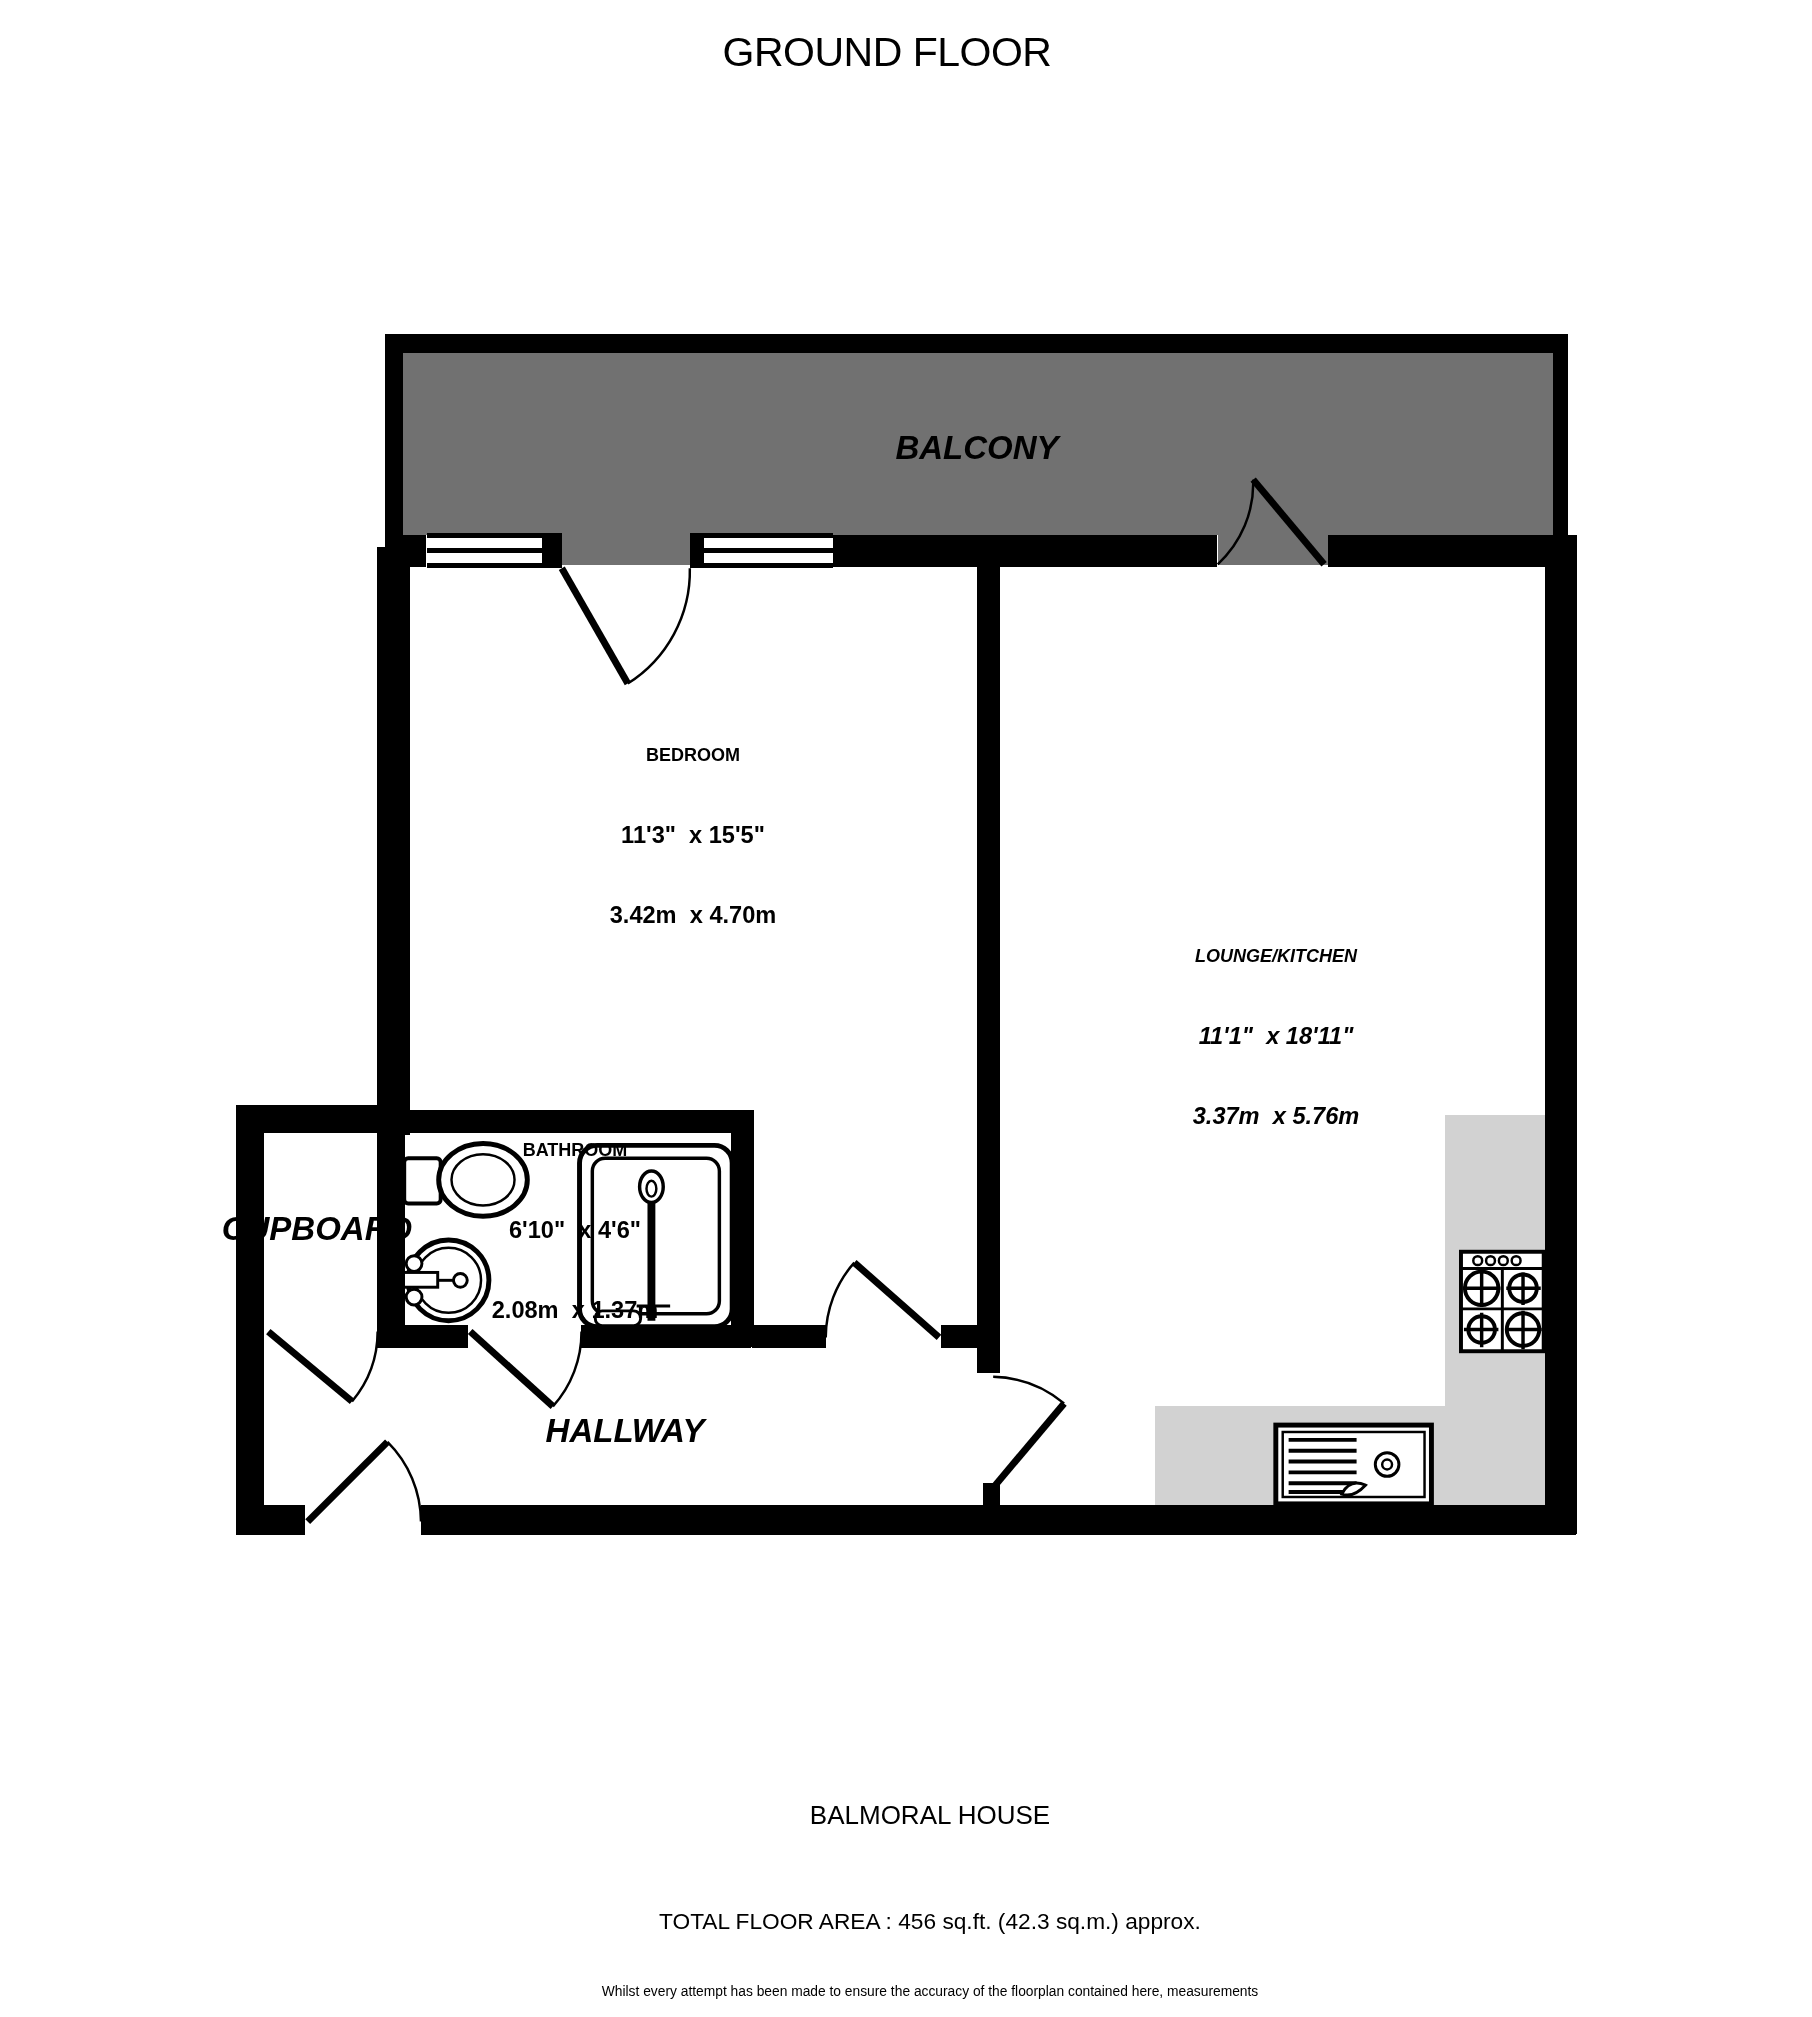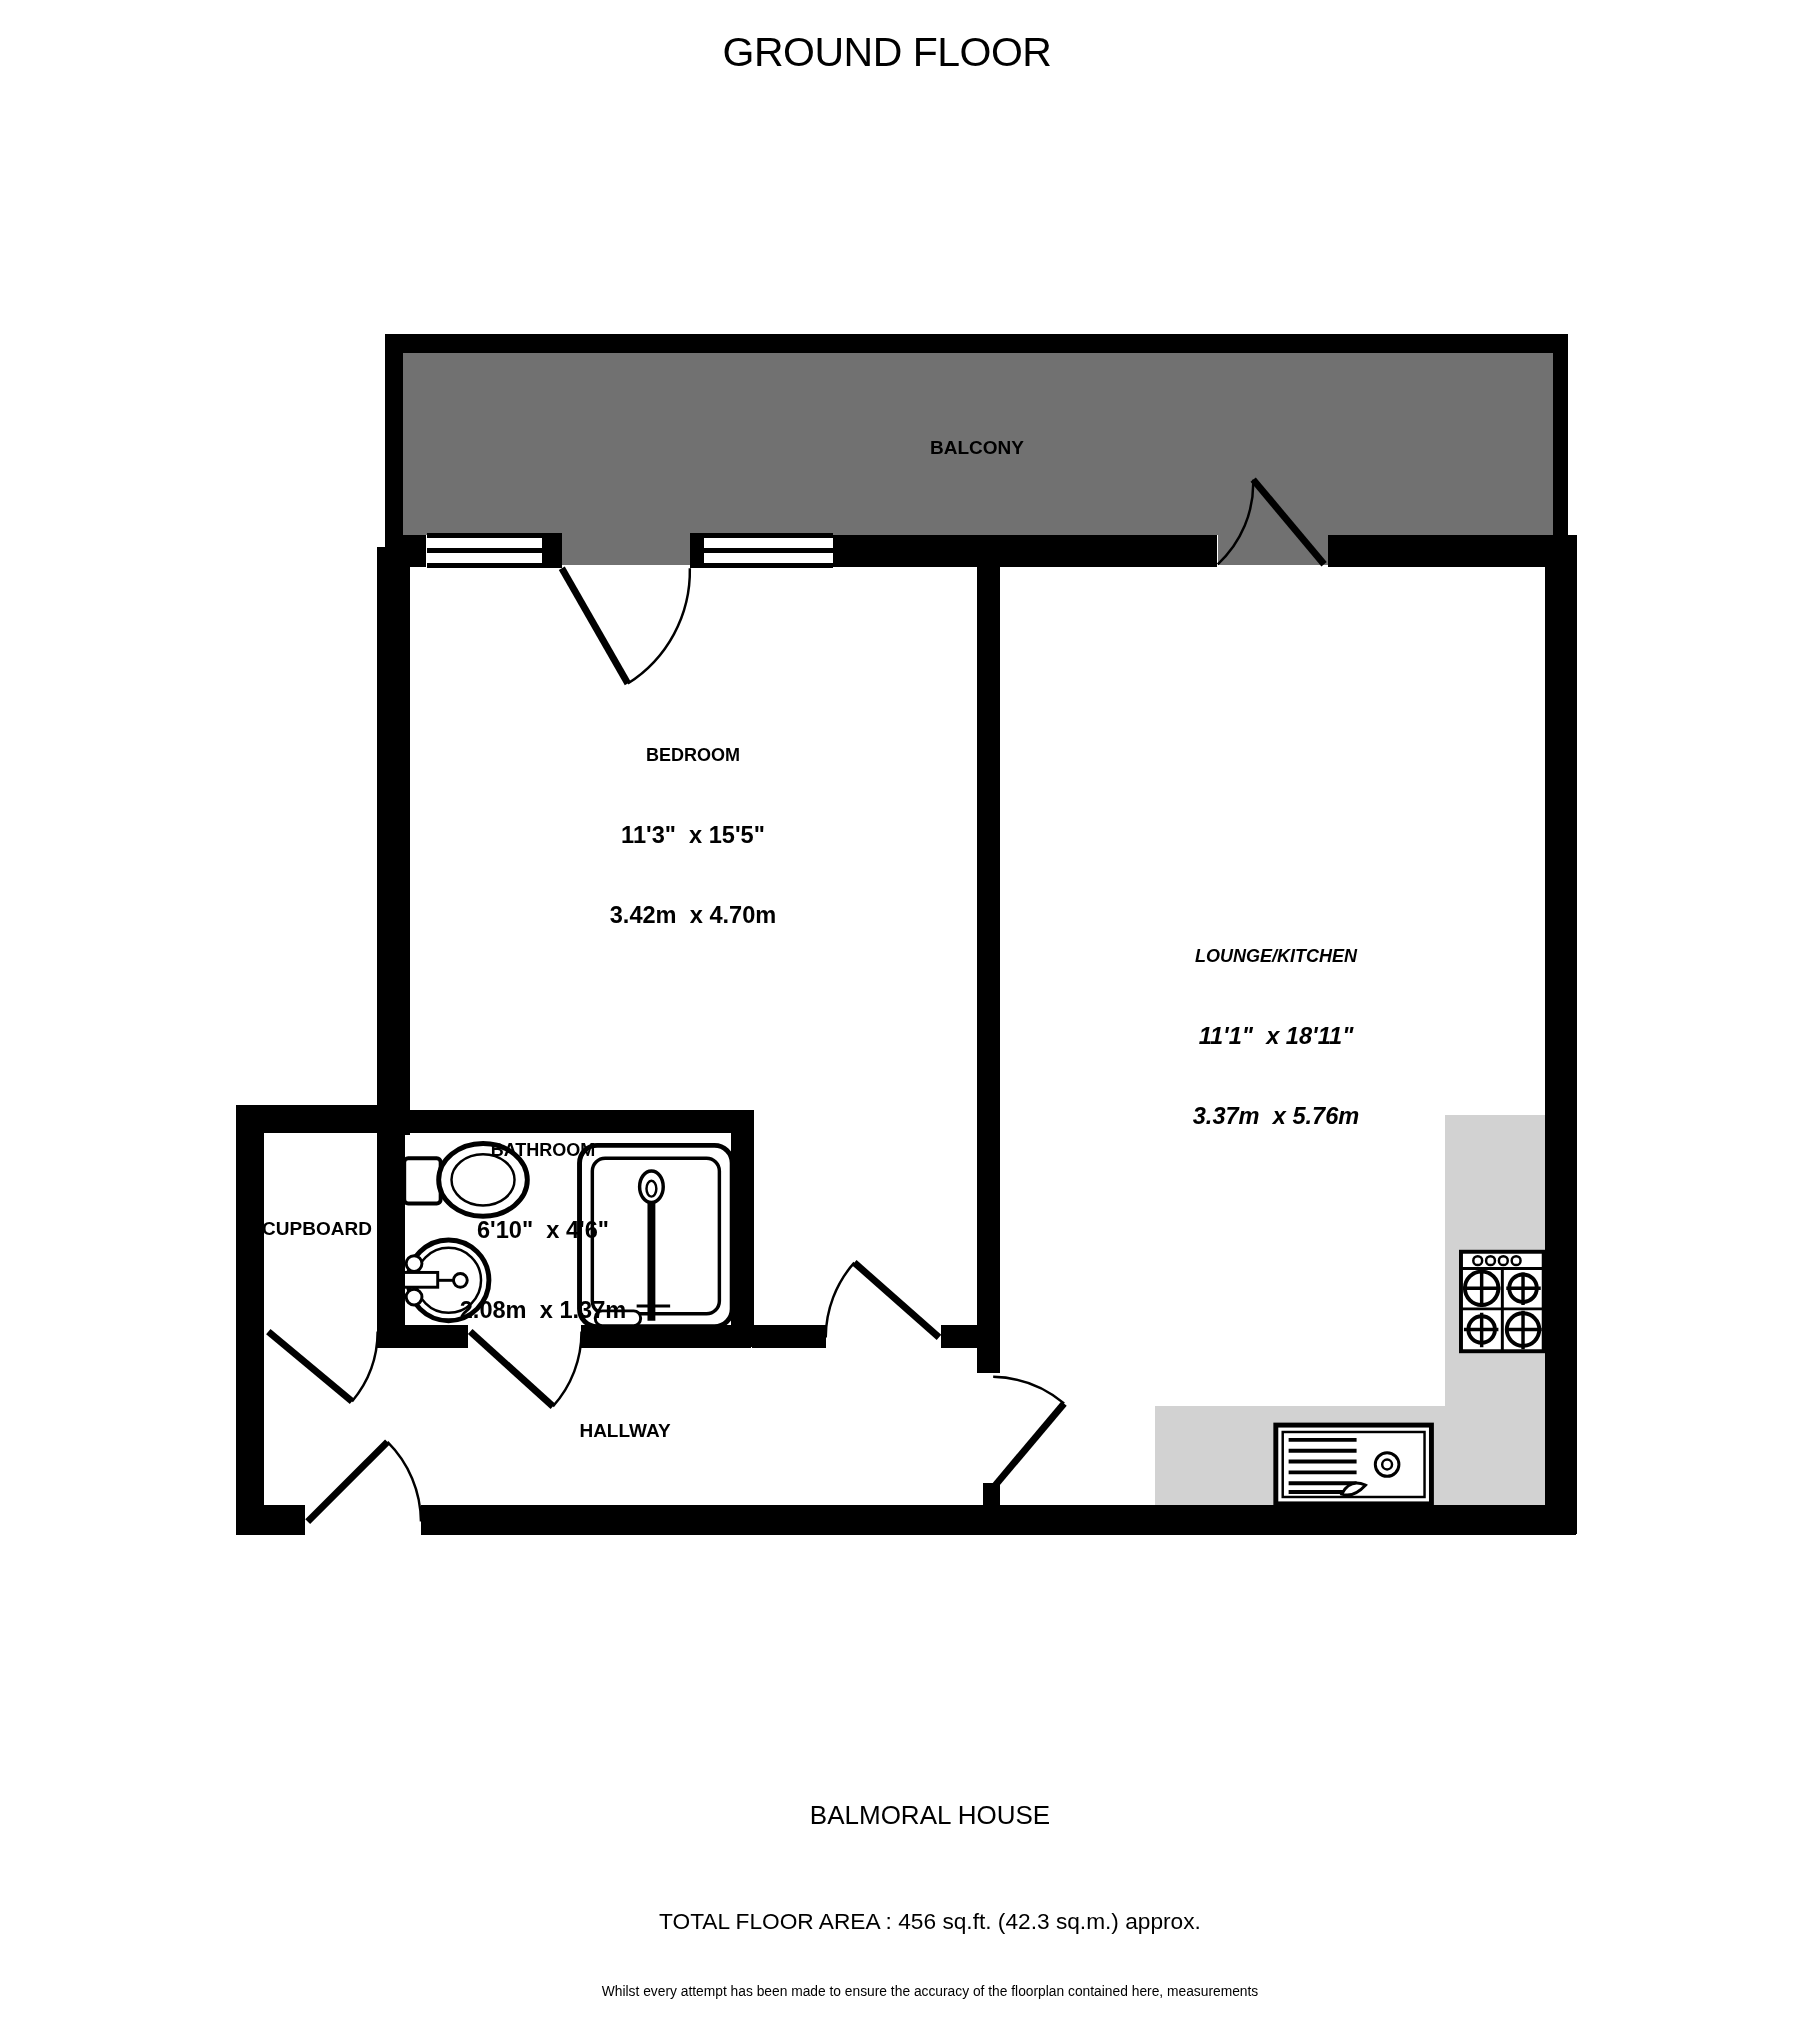--- a/index.html
+++ b/index.html
@@ -8,21 +8,21 @@
   .abs{position:absolute;}
   .wall{position:absolute;background:#000;z-index:30;}
   .gray{position:absolute;background:#717171;z-index:5;}
   .counter{position:absolute;background:#d2d2d2;z-index:6;}
   .window{position:absolute;z-index:31;
      background:linear-gradient(180deg,#000 0 13%,#fff 13% 42%,#000 42% 58%,#fff 58% 87%,#000 87% 100%);}
   .room-label{position:absolute;z-index:20;transform:translate(-50%,-50%);
      text-align:center;font-weight:700;white-space:pre;line-height:26.6px;}
   .room-name{font-size:18px;}
   .room-dim{font-size:23.6px;}
-  .single{font-size:19px;}
+  .single{font-size:33px;font-style:italic;}
   #title{position:absolute;left:887px;top:29.6px;transform:translateX(-50%);
      text-align:center;font-size:41px;line-height:45px;letter-spacing:-0.5px;white-space:pre;z-index:40;}
   #footer{position:absolute;left:930px;top:1769px;transform:translateX(-50%);
      text-align:center;z-index:40;white-space:pre;}
   .f-building{font-size:26px;line-height:21.7px;margin-bottom:47px;}
   .f-total{font-size:22.7px;line-height:23.6px;margin-bottom:13.8px;}
   .f-disc{font-size:13.8px;line-height:18.7px;}
   svg.overlay{position:absolute;left:0;top:0;z-index:10;}
 </style>
 </head>
@@ -136,21 +136,21 @@
     <div class="room-dim">11'3"  x 15'5"</div>
     <div class="room-dim">3.42m  x 4.70m</div>
   </div>
 
   <div class="room-label" style="left:1276px;top:1036px;font-style:italic;">
     <div class="room-name">LOUNGE/KITCHEN</div>
     <div class="room-dim">11'1"  x 18'11"</div>
     <div class="room-dim">3.37m  x 5.76m</div>
   </div>
 
-  <div class="room-label" style="left:543px;top:1230px;">
+  <div class="room-label" style="left:575px;top:1230px;">
     <div class="room-name">BATHROOM</div>
     <div class="room-dim">6'10"  x 4'6"</div>
     <div class="room-dim">2.08m  x 1.37m</div>
   </div>
 
   <div class="room-label single" style="left:317px;top:1229px;"><span>CUPBOARD</span></div>
 
   <div class="room-label single" style="left:625px;top:1431px;"><span>HALLWAY</span></div>
 
   <div class="window" style="left:427px;top:533px;width:115px;height:35px;"></div>

